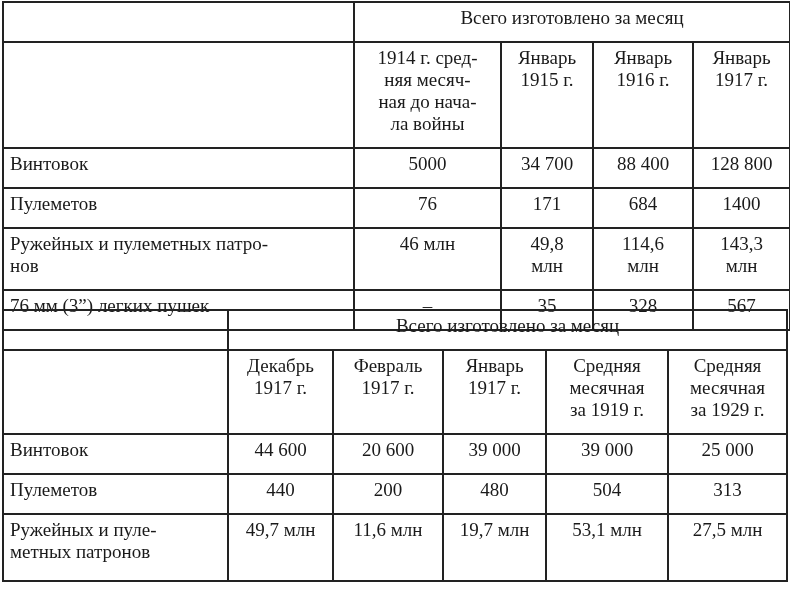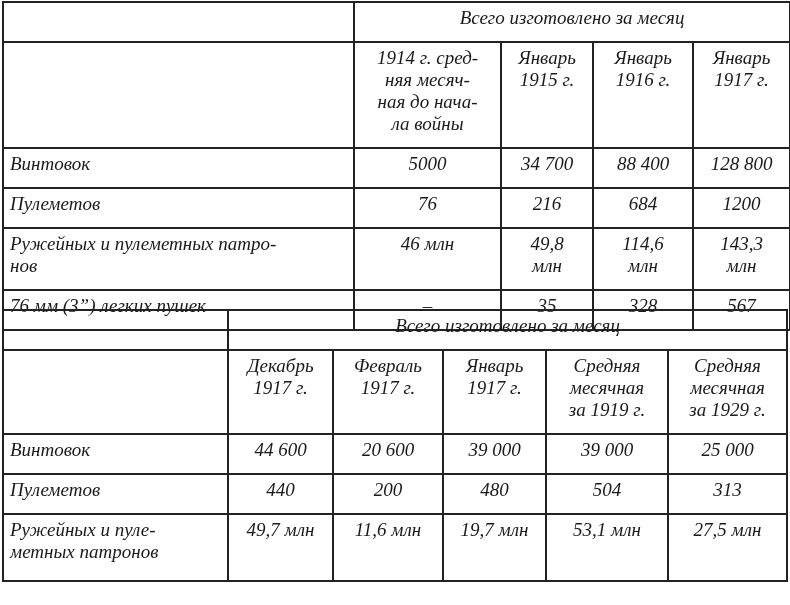--- a/index.html
+++ b/index.html
@@ -1,20 +1,20 @@
 <!DOCTYPE html>
 <html><head>
 <meta charset="utf-8">
 <style>
   html, body { margin: 0; padding: 0; background: #ffffff; }
   body { width: 790px; height: 605px; position: relative; overflow: hidden;
          font-family: "DejaVu Serif", "Liberation Serif", serif; color: #1a1a1a; }
   table { position: absolute; border-collapse: collapse; table-layout: fixed; }
   td { border: 2px solid #222; padding: 12px 6px; vertical-align: top;
-       font-size: 19px; line-height: 22px; font-family: "Liberation Serif", "DejaVu Serif", serif; font-style: italic; }
+       font-size: 19px; line-height: 22px; font-family: "Liberation Serif", "DejaVu Serif", serif; }
   td.c { text-align: center; }
   td.l { text-align: left; }
   #t1 { left: 2px; top: 1px; width: 787px; }
   #t2 { left: 2px; top: 309px; width: 784px; }
   .span-head { text-align: center; padding-top: 4px; }
   .sub { padding-top: 4px; }
   .pt3 { padding-top: 4px; }
 </style>
 </head>
 <body>
@@ -52,23 +52,23 @@
   <tr style="height:35px">
     <td class="l pt3">Винтовок</td>
     <td class="c pt3">5000</td>
     <td class="c pt3">34 700</td>
     <td class="c pt3">88 400</td>
     <td class="c pt3">128 800</td>
   </tr>
   <tr style="height:35px">
     <td class="l pt3">Пулеметов</td>
     <td class="c pt3">76</td>
-    <td class="c pt3">216</td>
+    <td class="c pt3">171</td>
     <td class="c pt3">684</td>
-    <td class="c pt3">1200</td>
+    <td class="c pt3">1400</td>
   </tr>
   <tr style="height:40px">
     <td class="l pt3 pre">Ружейных и пулеметных патро-
 нов</td>
     <td class="c pt3 pre">46 млн</td>
     <td class="c pt3 pre">49,8
 млн</td>
     <td class="c pt3 pre">114,6
 млн</td>
     <td class="c pt3 pre">143,3

